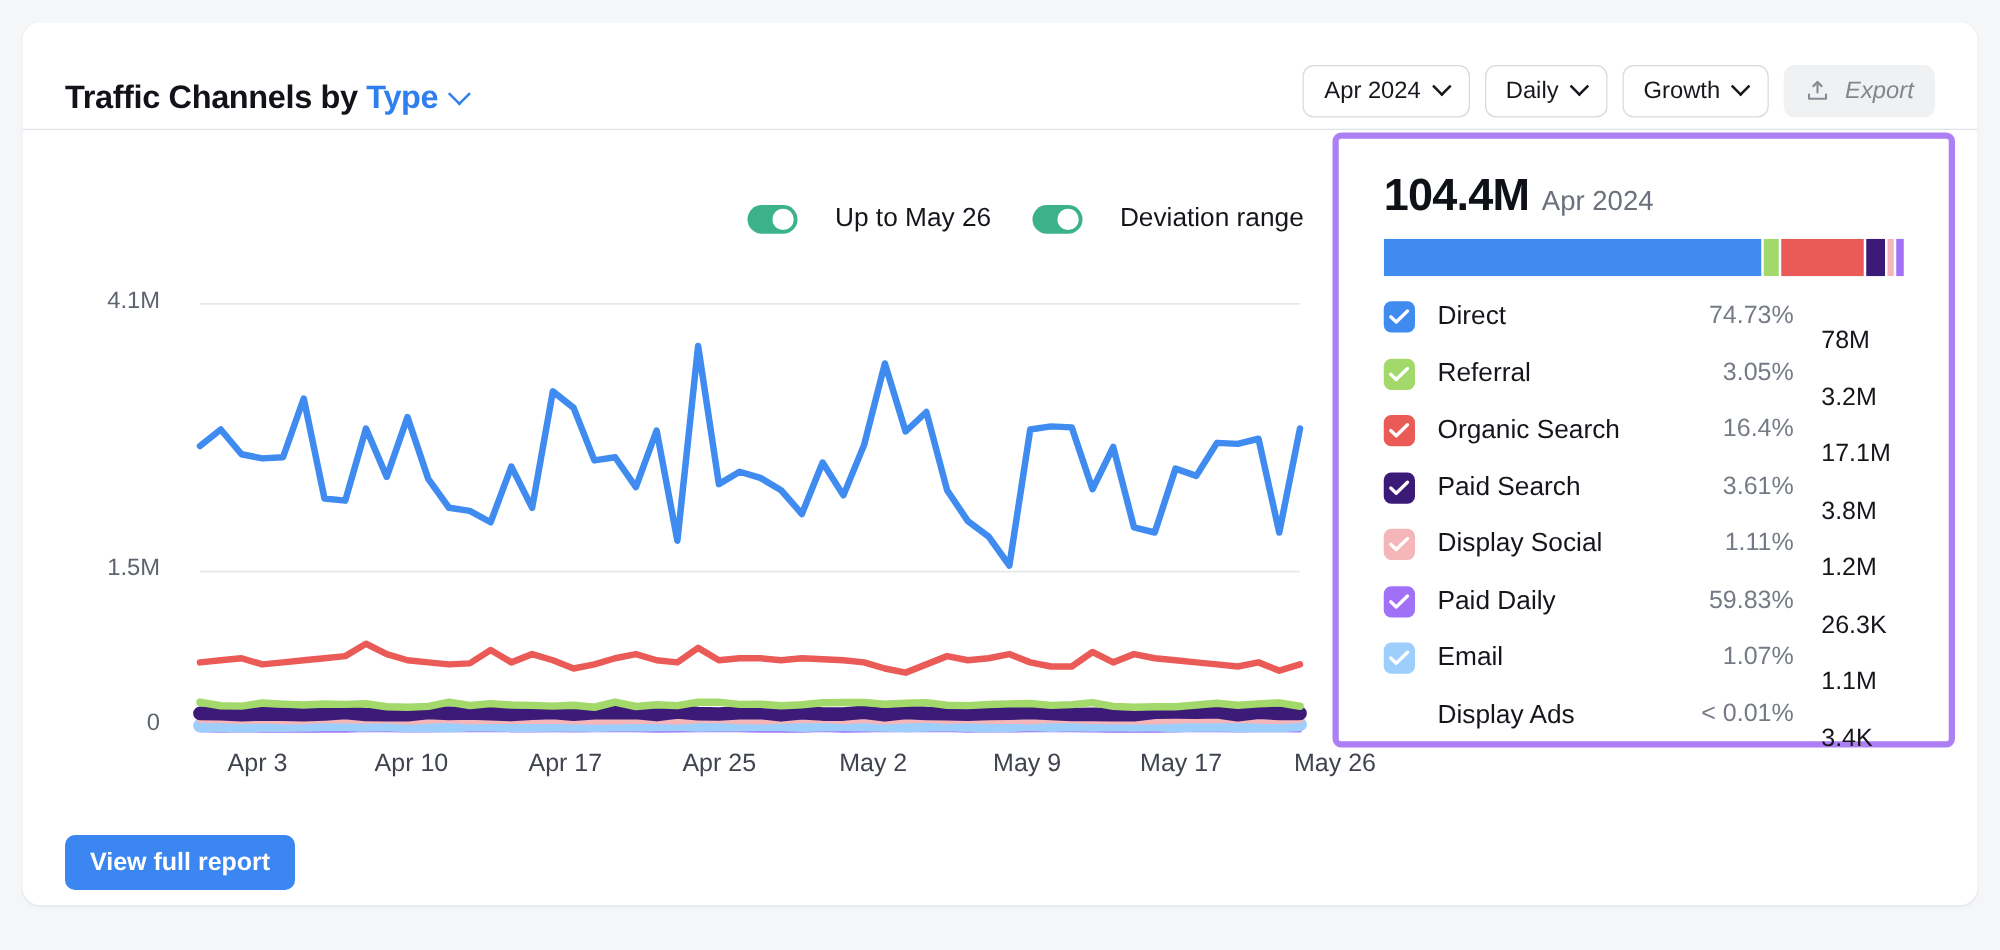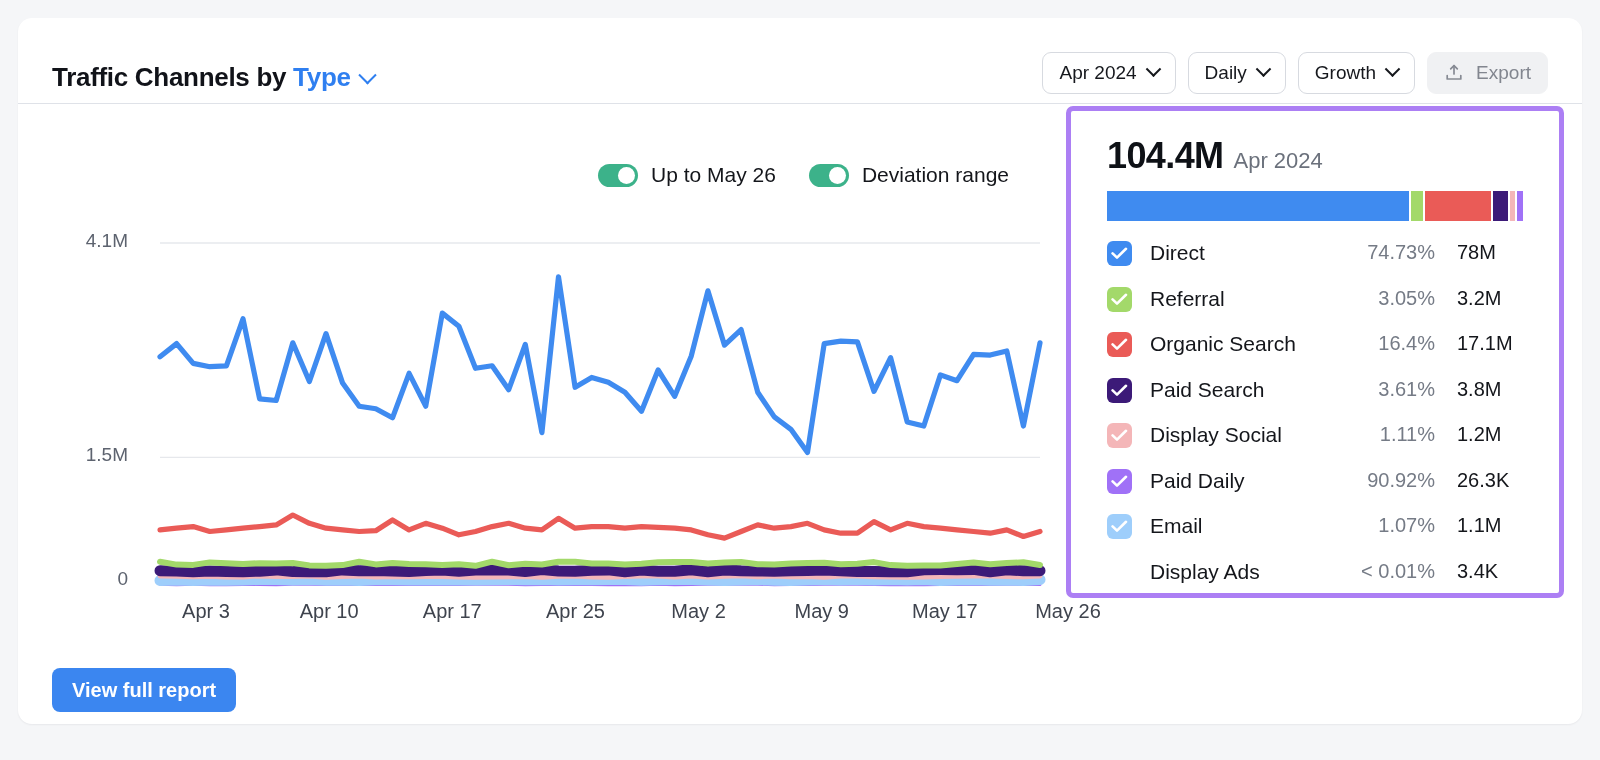--- a/index.html
+++ b/index.html
@@ -47,29 +47,30 @@
     height: 42px; padding: 0 16px;
     display: flex; align-items: center; gap: 11px;
     border: 1px solid #d7dae0; border-radius: 9px;
     background: #fff; font-size: 19px; color: #16181d;
     white-space: nowrap; cursor: pointer;
   }
   .ctl .chev { color: #16181d; width: 11px; height: 11px; }
   #export-button {
     background: #f0f1f3; border-color: #f0f1f3; color: #82868f;
     gap: 12px;
+    font-style: italic;
   }
   .upload-ico { width: 20px; height: 20px; display: block; }
   
   #chart-area { position: absolute; left: 0; top: 86px; width: 1040px; height: 620px; }
   #toggles {
     position: absolute; left: 580px; top: 59px;
     display: flex; gap: 33px; align-items: center;
   }
-  .toggle-wrap { display: flex; align-items: center; gap: 13px; }
+  .toggle-wrap { display: flex; align-items: center; gap: 30px; }
   .switch {
     width: 40px; height: 23px; border-radius: 12px;
     background: #3cb28a; position: relative; cursor: pointer; flex: none;
   }
   .switch::after {
     content: ""; position: absolute; right: 3px; top: 3px;
     width: 17px; height: 17px; border-radius: 50%; background: #fff;
   }
   .toggle-label { font-size: 21px; color: #14161b; white-space: nowrap; }
   #plot { position: absolute; left: 0; top: 0; width: 1040px; height: 620px; }
@@ -120,21 +121,21 @@
   .lg-name {
     font-size: 21px; color: #14161b; white-space: nowrap;
     flex: 1 1 auto;
   }
   .lg-pct {
     font-size: 20px; color: #757b86; width: 104px;
     text-align: right; white-space: nowrap; flex: none;
   }
   .lg-val {
     font-size: 20px; color: #14161b; width: 92px;
-    text-align: left; padding-left: 22px; white-space: nowrap; flex: none;
+    text-align: left; padding-left: 22px; white-space: nowrap; flex: none; margin-top: 20px;
   }
 </style>
 </head>
 <body>
 
 <div id="card">
 
   <div id="header">
     <div id="title">
       <span>Traffic Channels by</span>
@@ -261,21 +262,21 @@
           <span class="lg-pct">1.11%</span>
           <span class="lg-val">1.2M</span>
         </div>
         <div class="legend-row">
           <span class="cb" style="background:#a071f7">
             <svg width="17" height="13" viewBox="0 0 17 13" fill="none" stroke="#fff" stroke-width="2.6" stroke-linecap="round" stroke-linejoin="round">
               <path d="M1.6 6.4 6 10.6 15 1.8"></path>
             </svg>
           </span>
           <span class="lg-name">Paid Daily</span>
-          <span class="lg-pct">90.92%</span>
+          <span class="lg-pct">59.83%</span>
           <span class="lg-val">26.3K</span>
         </div>
         <div class="legend-row">
           <span class="cb" style="background:#9ecefb">
             <svg width="17" height="13" viewBox="0 0 17 13" fill="none" stroke="#fff" stroke-width="2.6" stroke-linecap="round" stroke-linejoin="round">
               <path d="M1.6 6.4 6 10.6 15 1.8"></path>
             </svg>
           </span>
           <span class="lg-name">Email</span>
           <span class="lg-pct">1.07%</span>

